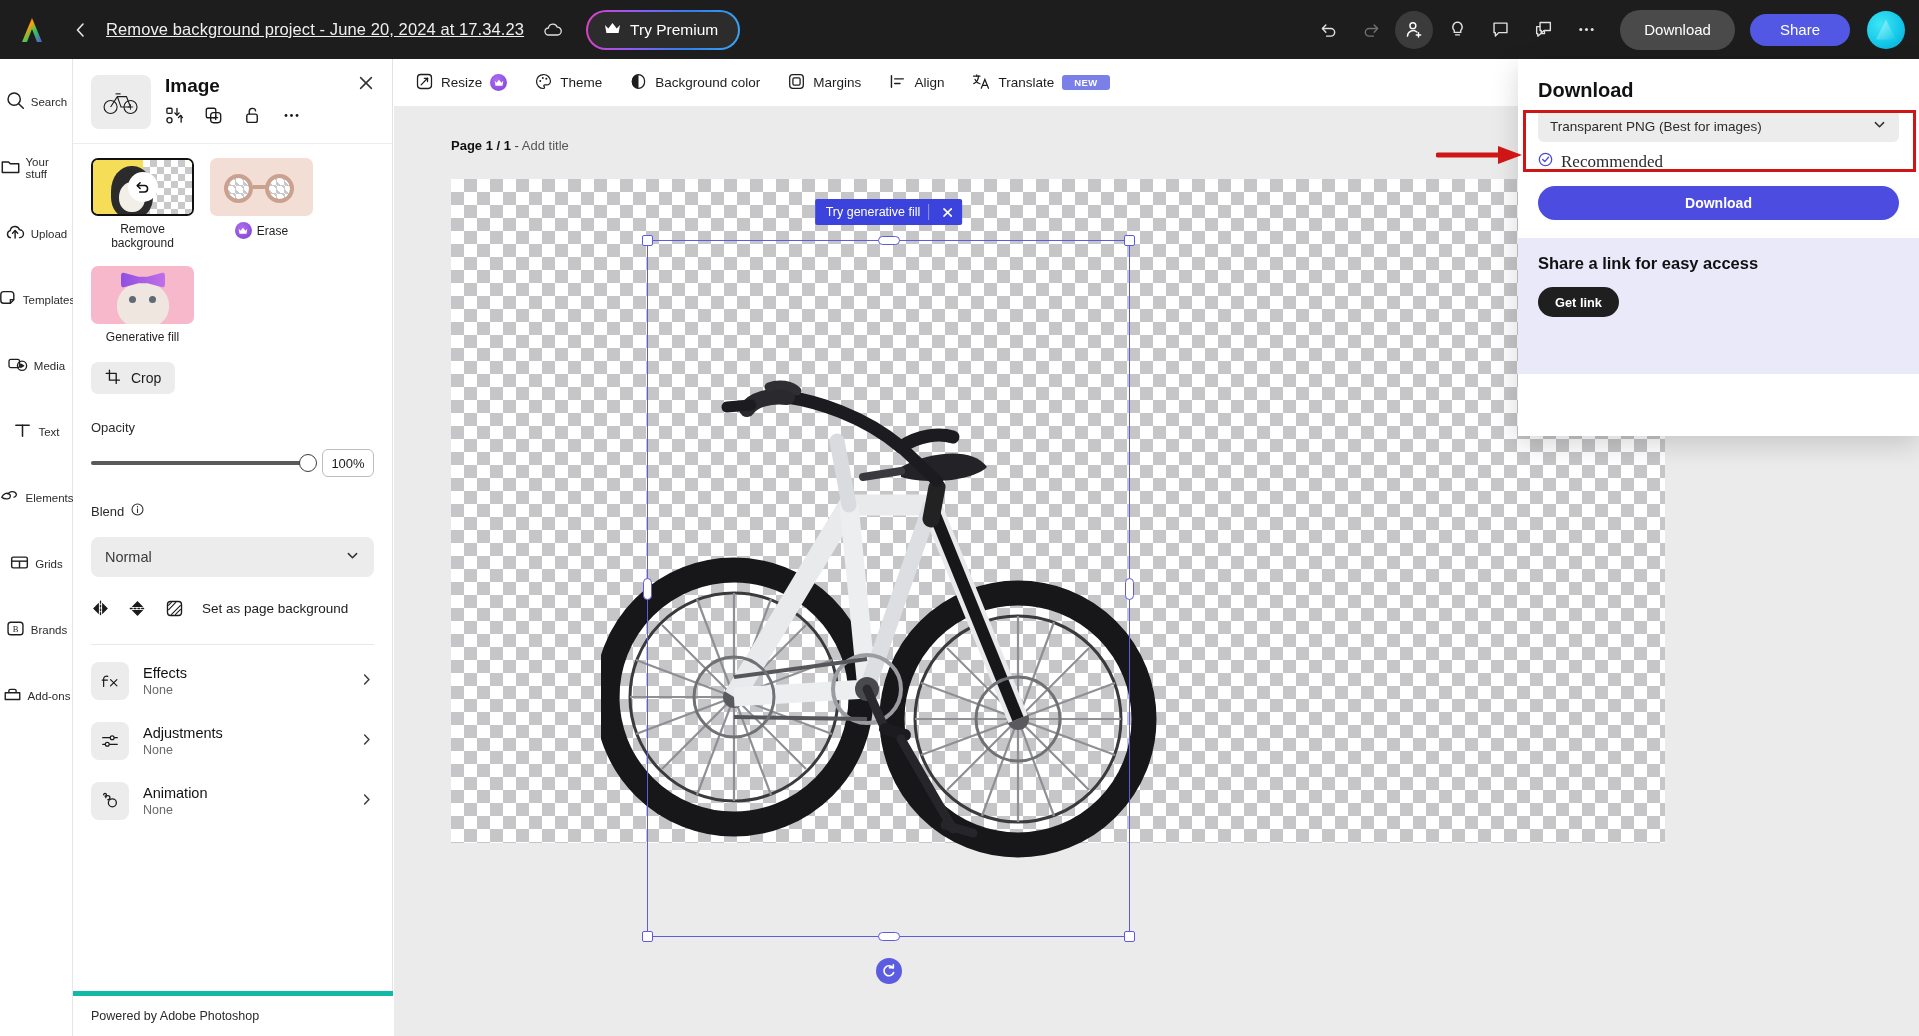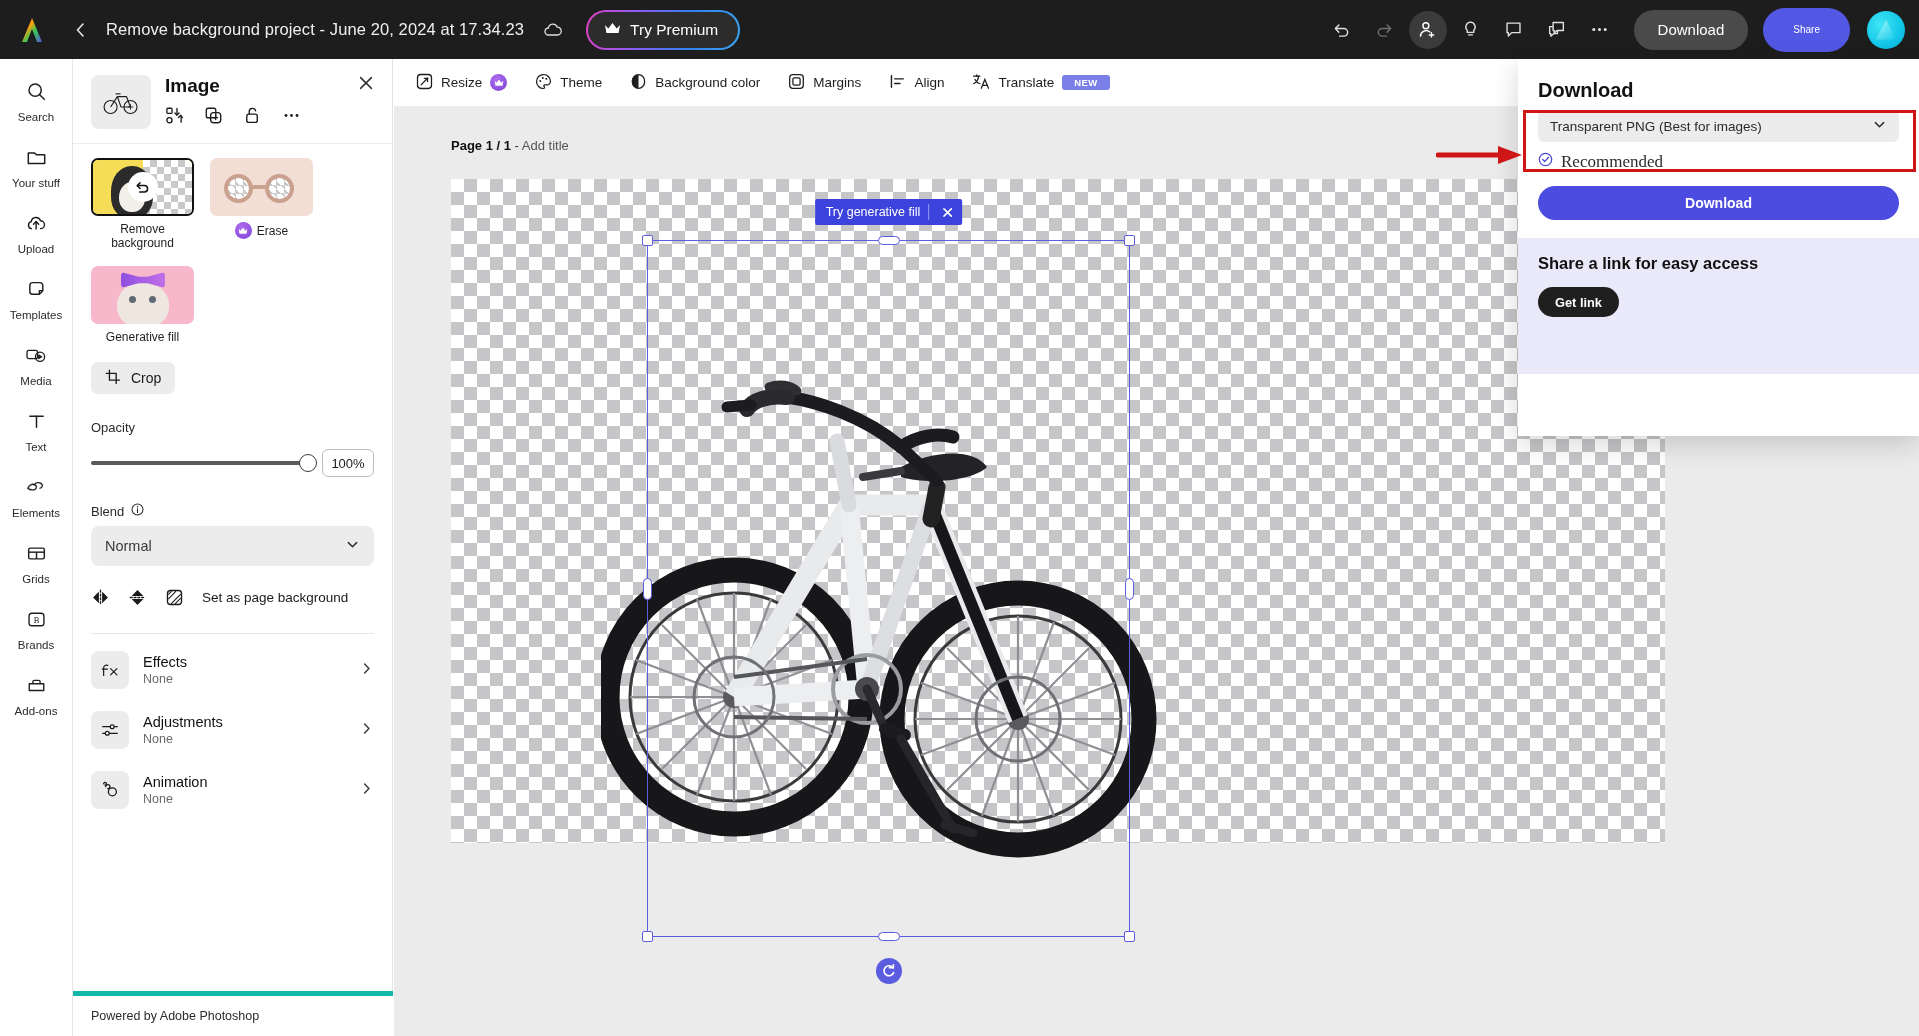--- a/index.html
+++ b/index.html
@@ -18,20 +18,21 @@
   }
   .brand-logo { width: 40px; height: 40px; margin-left: 12px; display:flex; align-items:center; justify-content:center; }
   .back-chevron {
     width: 26px; height: 26px; margin-left: 16px;
     display: flex; align-items: center; justify-content: center;
     color: #e6e6e6; cursor: pointer;
   }
   .doc-title {
     color: #efefef; font-size: 16.5px; margin-left: 12px; white-space: nowrap;
     letter-spacing: .1px;
+    text-decoration: underline;
   }
   .cloud-icon { margin-left: 16px; width: 26px; height: 26px; display:flex; align-items:center; justify-content:center;}
   .try-premium {
     margin-left: 20px; height: 40px; padding: 0 20px 0 16px;
     border-radius: 22px; display: flex; align-items: center; gap: 9px;
     color: #fff; font-size: 15.5px;
     background: #2c2c2c;
     border: 2px solid transparent;
     background-image: linear-gradient(#2c2c2c,#2c2c2c), linear-gradient(100deg,#e040c0,#8b5cf6,#2f80ed,#3aa6f5);
     background-origin: border-box; background-clip: padding-box, border-box;
@@ -46,43 +47,43 @@
     color: #e2e2e2; cursor: pointer;
   }
   .tb-icon.disabled { color: #707070; }
   .tb-icon.active-circle { background: #3b3b3b; }
   .btn-download-top {
     height: 40px; padding: 0 24px; border-radius: 22px;
     background: #4a4a4a; color: #fff; font-size: 15px;
     display: flex; align-items: center; margin-left: 10px; cursor: pointer;
   }
   .btn-share-top {
-    height: 44px; padding: 0 30px; border-radius: 22px;
-    background: #5258e4; color: #fff; font-size: 10px;
+    height: 32px; padding: 0 30px; border-radius: 22px;
+    background: #5258e4; color: #fff; font-size: 15px;
     display: flex; align-items: center; margin-left: 10px; cursor: pointer;
   }
   .avatar-top {
     width: 38px; height: 38px; border-radius: 50%; margin-left: 12px;
     background: radial-gradient(circle at 35% 35%, #3fe6f5 0%, #12c6e8 60%, #0aa8d4 100%);
     cursor: pointer; overflow:hidden; position:relative;
   }
   .avatar-top:after{
     content:""; position:absolute; left:9px; top:9px; width:20px;height:20px;
     background: linear-gradient(135deg, rgba(255,255,255,.45), rgba(255,255,255,0));
     clip-path: polygon(50% 0%, 100% 100%, 0% 100%);
   }
 
   
   .rail {
     position: absolute; top: 59px; left: 0; width: 73px; height: 977px;
     background: #fff; border-right: 1px solid #e6e6e6;
     display: flex; flex-direction: column; align-items: center; padding-top: 10px;
   }
   .rail-item {
-    width: 73px; height: 66px; display: flex; flex-direction: column;
+    width: 73px; height: 66px; display: flex; flex-direction: row;
     align-items: center; justify-content: center; gap: 5px; cursor: pointer;
     color: #1f1f1f;
   }
   .rail-item span.lbl { font-size: 11.5px; color: #2b2b2b; }
 
   
   .panel {
     position: absolute; top: 59px; left: 73px; width: 320px; height: 977px;
     background: #fff; border-right: 1px solid #e3e3e3;
   }
@@ -162,21 +163,21 @@
   .slider-knob {
     position: absolute; right: -9px; top: -7px; width: 18px; height: 18px; border-radius: 50%;
     background: #fff; border: 1.6px solid #3d3d3d; cursor: pointer;
   }
   .opacity-input {
     width: 52px; height: 28px; border: 1px solid #bdbdbd; border-radius: 6px;
     font-size: 13px; color: #1b1b1b; display: flex; align-items: center; justify-content: center;
     cursor: text;
   }
   .select-blend {
-    margin-top: 7px; width: 100%; height: 40px; background: #ececec; border-radius: 8px;
+    margin-top: 18px; width: 100%; height: 40px; background: #ececec; border-radius: 8px;
     display: flex; align-items: center; padding: 0 14px; font-size: 14.5px; color: #3a3a3a;
     cursor: pointer;
   }
   .select-blend .chev { margin-left: auto; color:#333; }
   .flip-row { display: flex; align-items: center; gap: 18px; margin-top: 22px; color:#1b1b1b; }
   .flip-row .lbl { font-size: 13.5px; color: #1b1b1b; }
   .flip-ico { cursor: pointer; display:flex; }
   .divider { height: 1px; background: #e8e8e8; margin: 26px 0 6px 0; }
   .list-row {
     display: flex; align-items: center; gap: 14px; padding: 11px 0; cursor: pointer;

